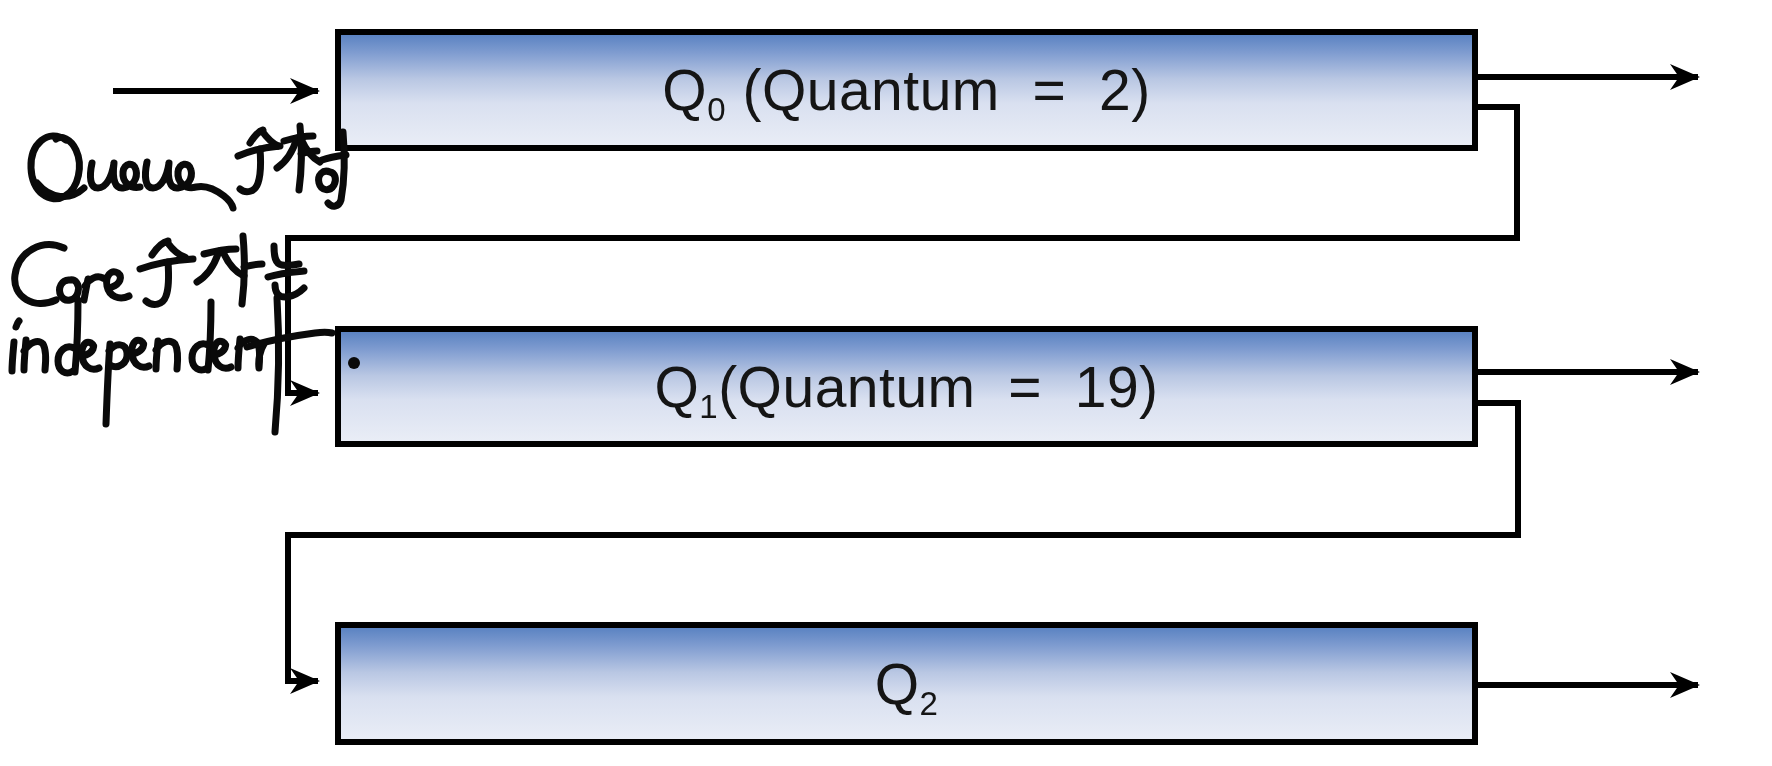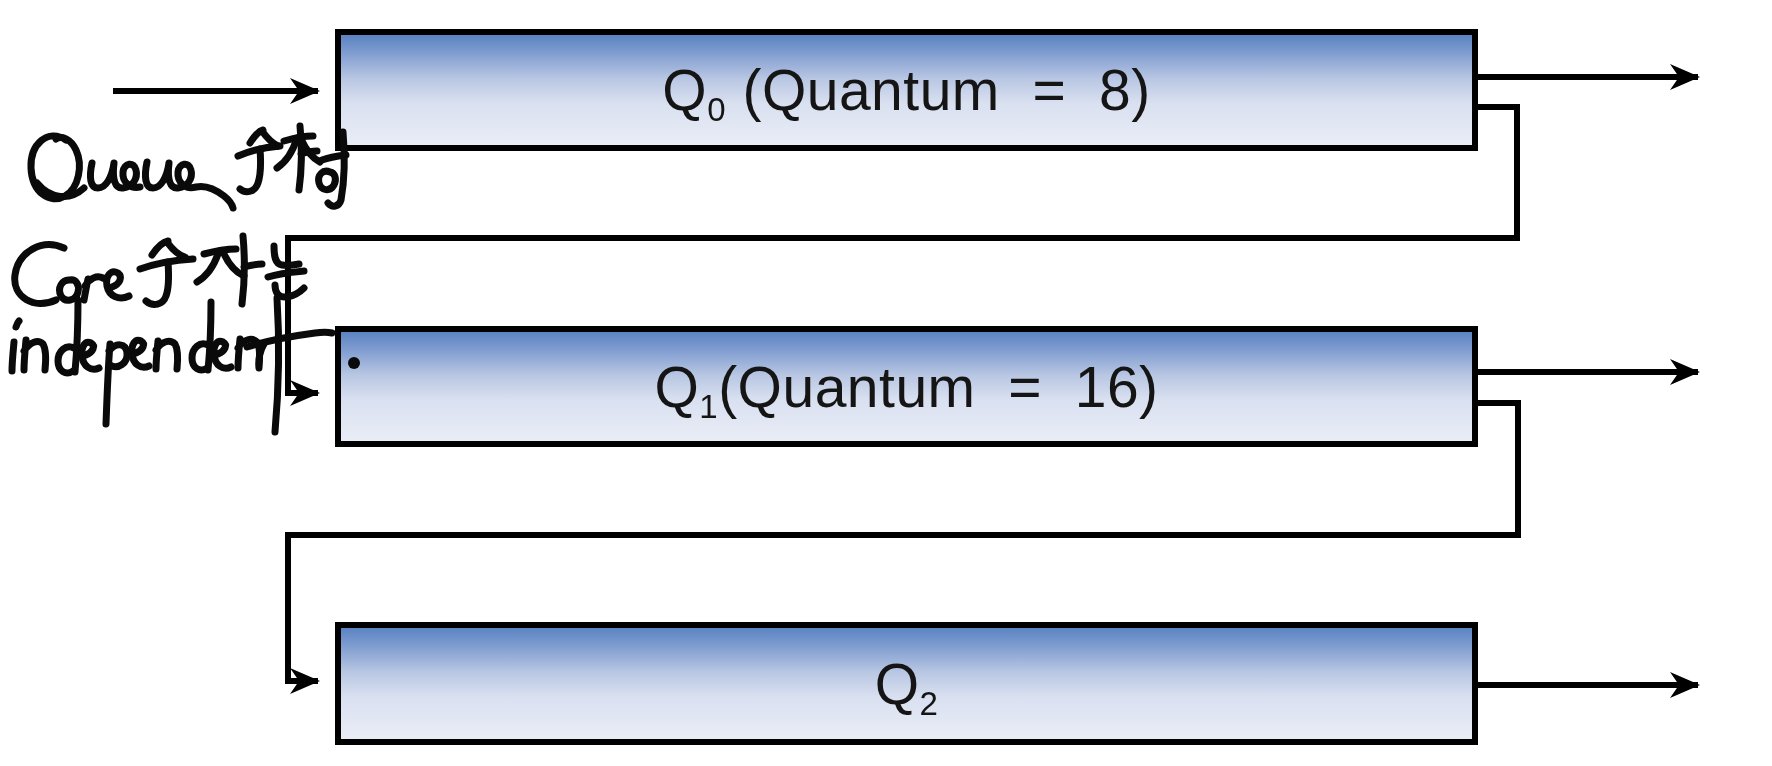--- a/index.html
+++ b/index.html
@@ -38,25 +38,25 @@
   .connector{stroke:#000000;stroke-width:6;fill:none;stroke-linejoin:miter;stroke-linecap:butt;}
   .hw{stroke:#0a0a0a;stroke-width:7;fill:none;stroke-linecap:round;stroke-linejoin:round;}
   .hw-fill{fill:#0a0a0a;stroke:none;}
 </style>
 </head>
 <body>
 
 <div class="canvas">
 
   <div class="queue-box q0">
-    <div class="queue-label"><span>Q</span><span class="qsub">0</span><span> (Quantum  =  8)</span></div>
+    <div class="queue-label"><span>Q</span><span class="qsub">0</span><span> (Quantum  =  2)</span></div>
   </div>
 
   <div class="queue-box q1">
-    <div class="queue-label"><span>Q</span><span class="qsub">1</span><span>(Quantum  =  16)</span></div>
+    <div class="queue-label"><span>Q</span><span class="qsub">1</span><span>(Quantum  =  19)</span></div>
   </div>
 
   <div class="queue-box q2">
     <div class="queue-label"><span>Q</span><span class="qsub">2</span></div>
   </div>
 
   <svg class="layer" viewBox="0 0 1772 766">
     <defs>
       <marker id="ah" markerUnits="userSpaceOnUse" markerWidth="36" markerHeight="30" refX="28" refY="13" orient="auto">
         <path d="M0,0 L30,13 L0,26 L9,13 Z" fill="#000000"></path>

